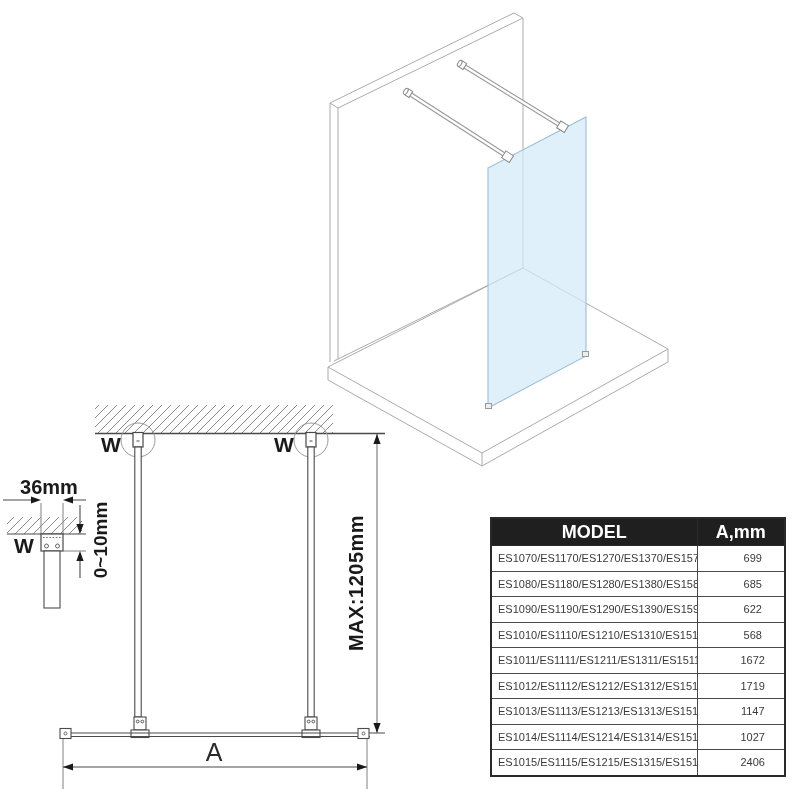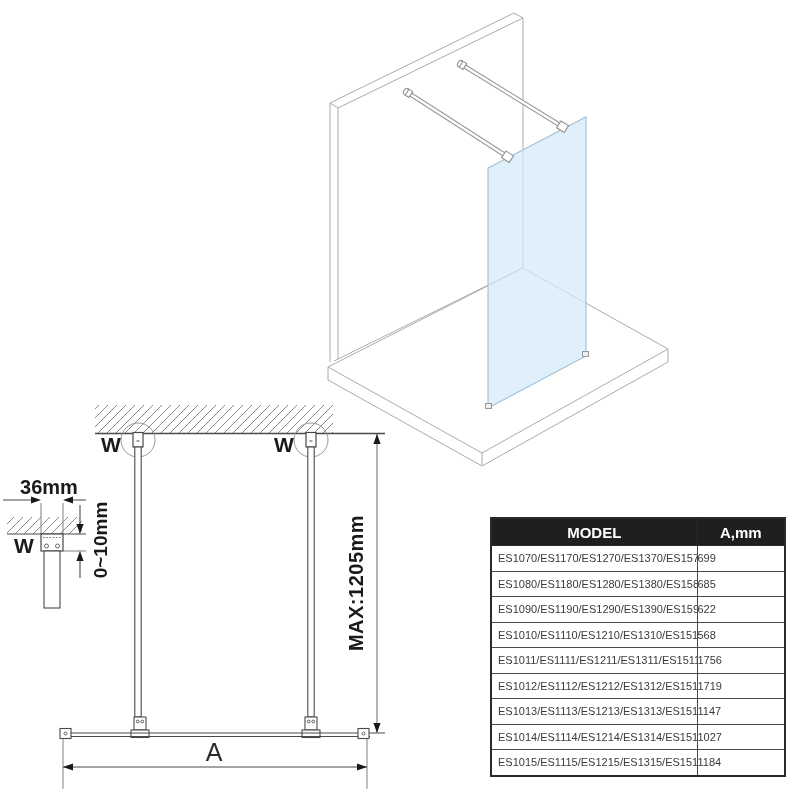--- a/index.html
+++ b/index.html
@@ -6,26 +6,26 @@
   body{width:800px;height:800px;position:relative;font-family:"Liberation Sans",sans-serif;overflow:hidden;}
   #stage{position:absolute;left:0;top:0;width:800px;height:800px;}
   svg text{font-family:"Liberation Sans",sans-serif;fill:#1a1a1a;}
   .dimlabel{font-weight:bold;font-size:20px;}
   .dimlabel-big{font-weight:bold;font-size:20px;letter-spacing:0.5px;}
   .wlabel{font-weight:bold;font-size:21px;}
   .alabel{font-size:25px;fill:#2a2a2a;}
   
   #spec-table{position:absolute;left:490px;top:517px;width:294px;border-collapse:collapse;
     border:2px solid #2a2a2a;table-layout:fixed;}
-  #spec-table th{background:#1f1f1f;color:#fff;font-size:15px;font-weight:bold;
+  #spec-table th{background:#1f1f1f;color:#fff;font-size:18px;font-weight:bold;
     height:26px;border:1px solid #2a2a2a;padding:0;text-align:center;}
   #spec-table td{font-size:11px;color:#3a3a3a;height:24.5px;border:1px solid #4a4a4a;
     padding:0;white-space:nowrap;overflow:hidden;}
   #spec-table td.model-cell{text-align:left;padding-left:6px;}
-  #spec-table td.a-cell{}
+  #spec-table td.a-cell{text-align:center;padding-left:24px;}
   #spec-table col.c1{width:206px;}
   #spec-table col.c2{width:88px;}
 </style>
 </head>
 <body>
 
 <div id="stage">
 
 <svg width="800" height="800" viewBox="0 0 800 800">
   <defs>
@@ -195,34 +195,34 @@
     <tr>
       <td class="model-cell">ES1090/ES1190/ES1290/ES1390/ES1590</td>
       <td class="a-cell">622</td>
     </tr>
     <tr>
       <td class="model-cell">ES1010/ES1110/ES1210/ES1310/ES1510</td>
       <td class="a-cell">568</td>
     </tr>
     <tr>
       <td class="model-cell">ES1011/ES1111/ES1211/ES1311/ES1511</td>
-      <td class="a-cell">1756</td>
+      <td class="a-cell">1672</td>
     </tr>
     <tr>
       <td class="model-cell">ES1012/ES1112/ES1212/ES1312/ES1512</td>
       <td class="a-cell">1719</td>
     </tr>
     <tr>
       <td class="model-cell">ES1013/ES1113/ES1213/ES1313/ES1513</td>
       <td class="a-cell">1147</td>
     </tr>
     <tr>
       <td class="model-cell">ES1014/ES1114/ES1214/ES1314/ES1514</td>
       <td class="a-cell">1027</td>
     </tr>
     <tr>
       <td class="model-cell">ES1015/ES1115/ES1215/ES1315/ES1515</td>
-      <td class="a-cell">1184</td>
+      <td class="a-cell">2406</td>
     </tr>
   </tbody>
 </table>
 
 </div>
 
 </body></html>

